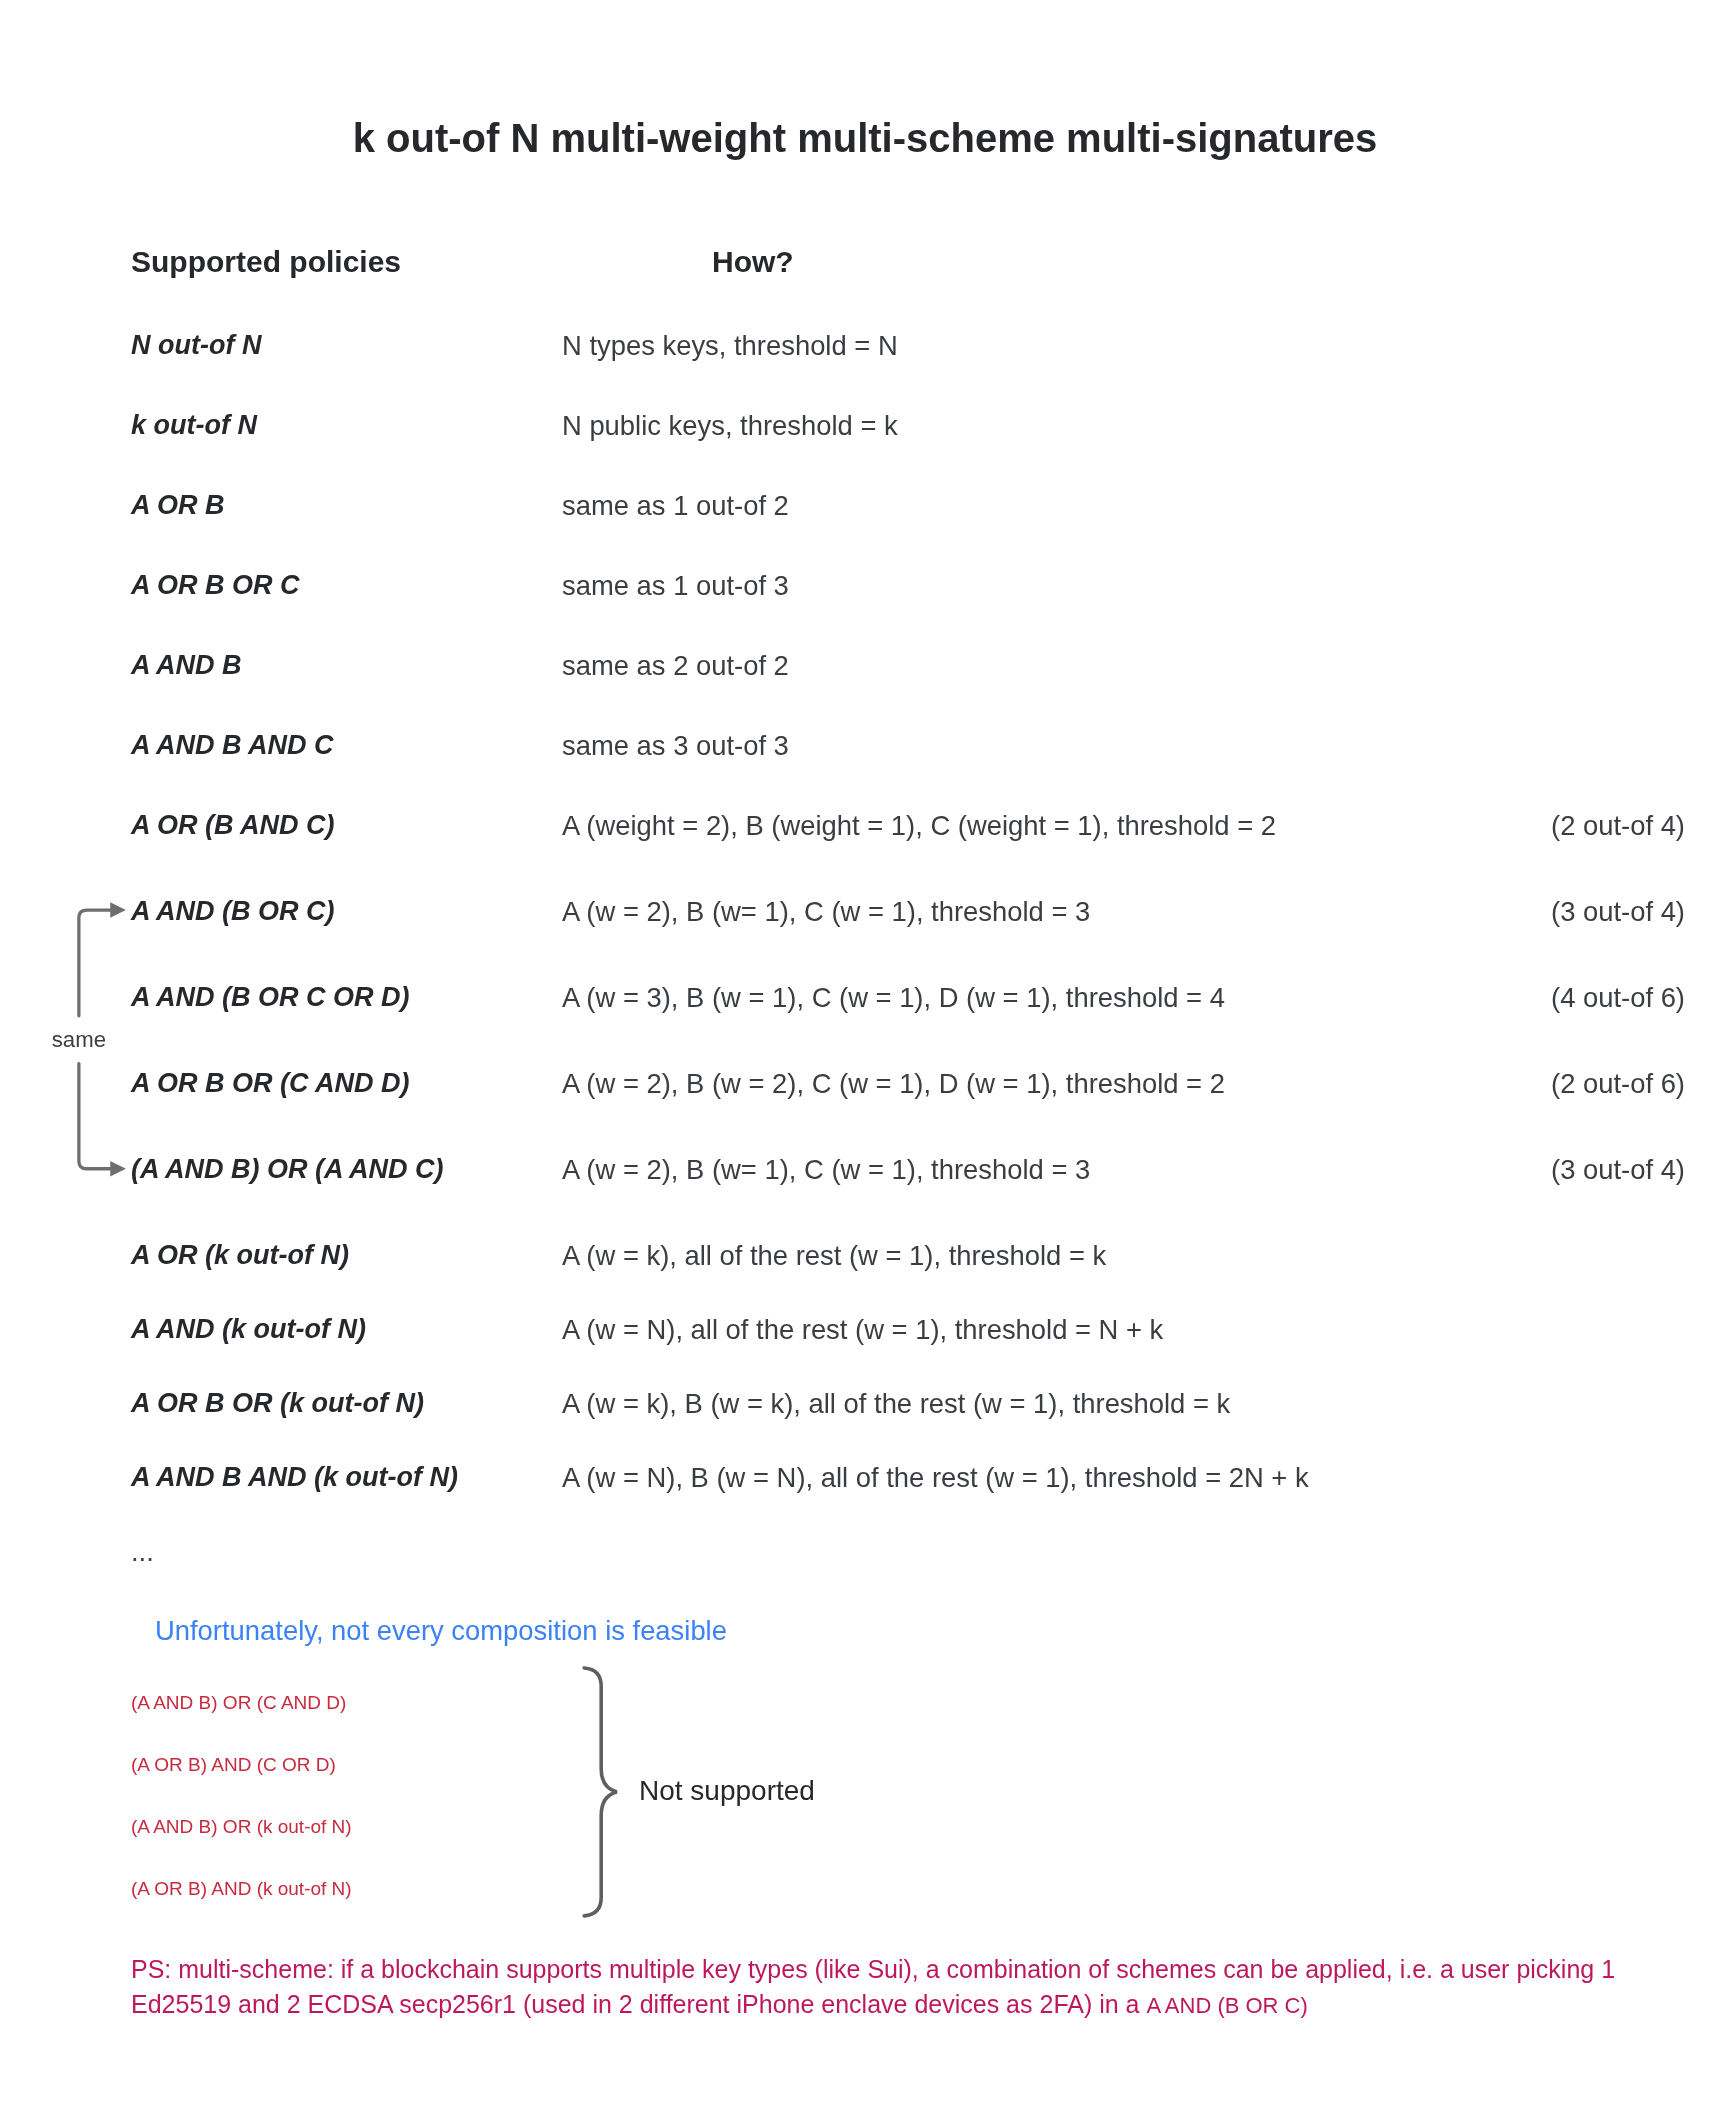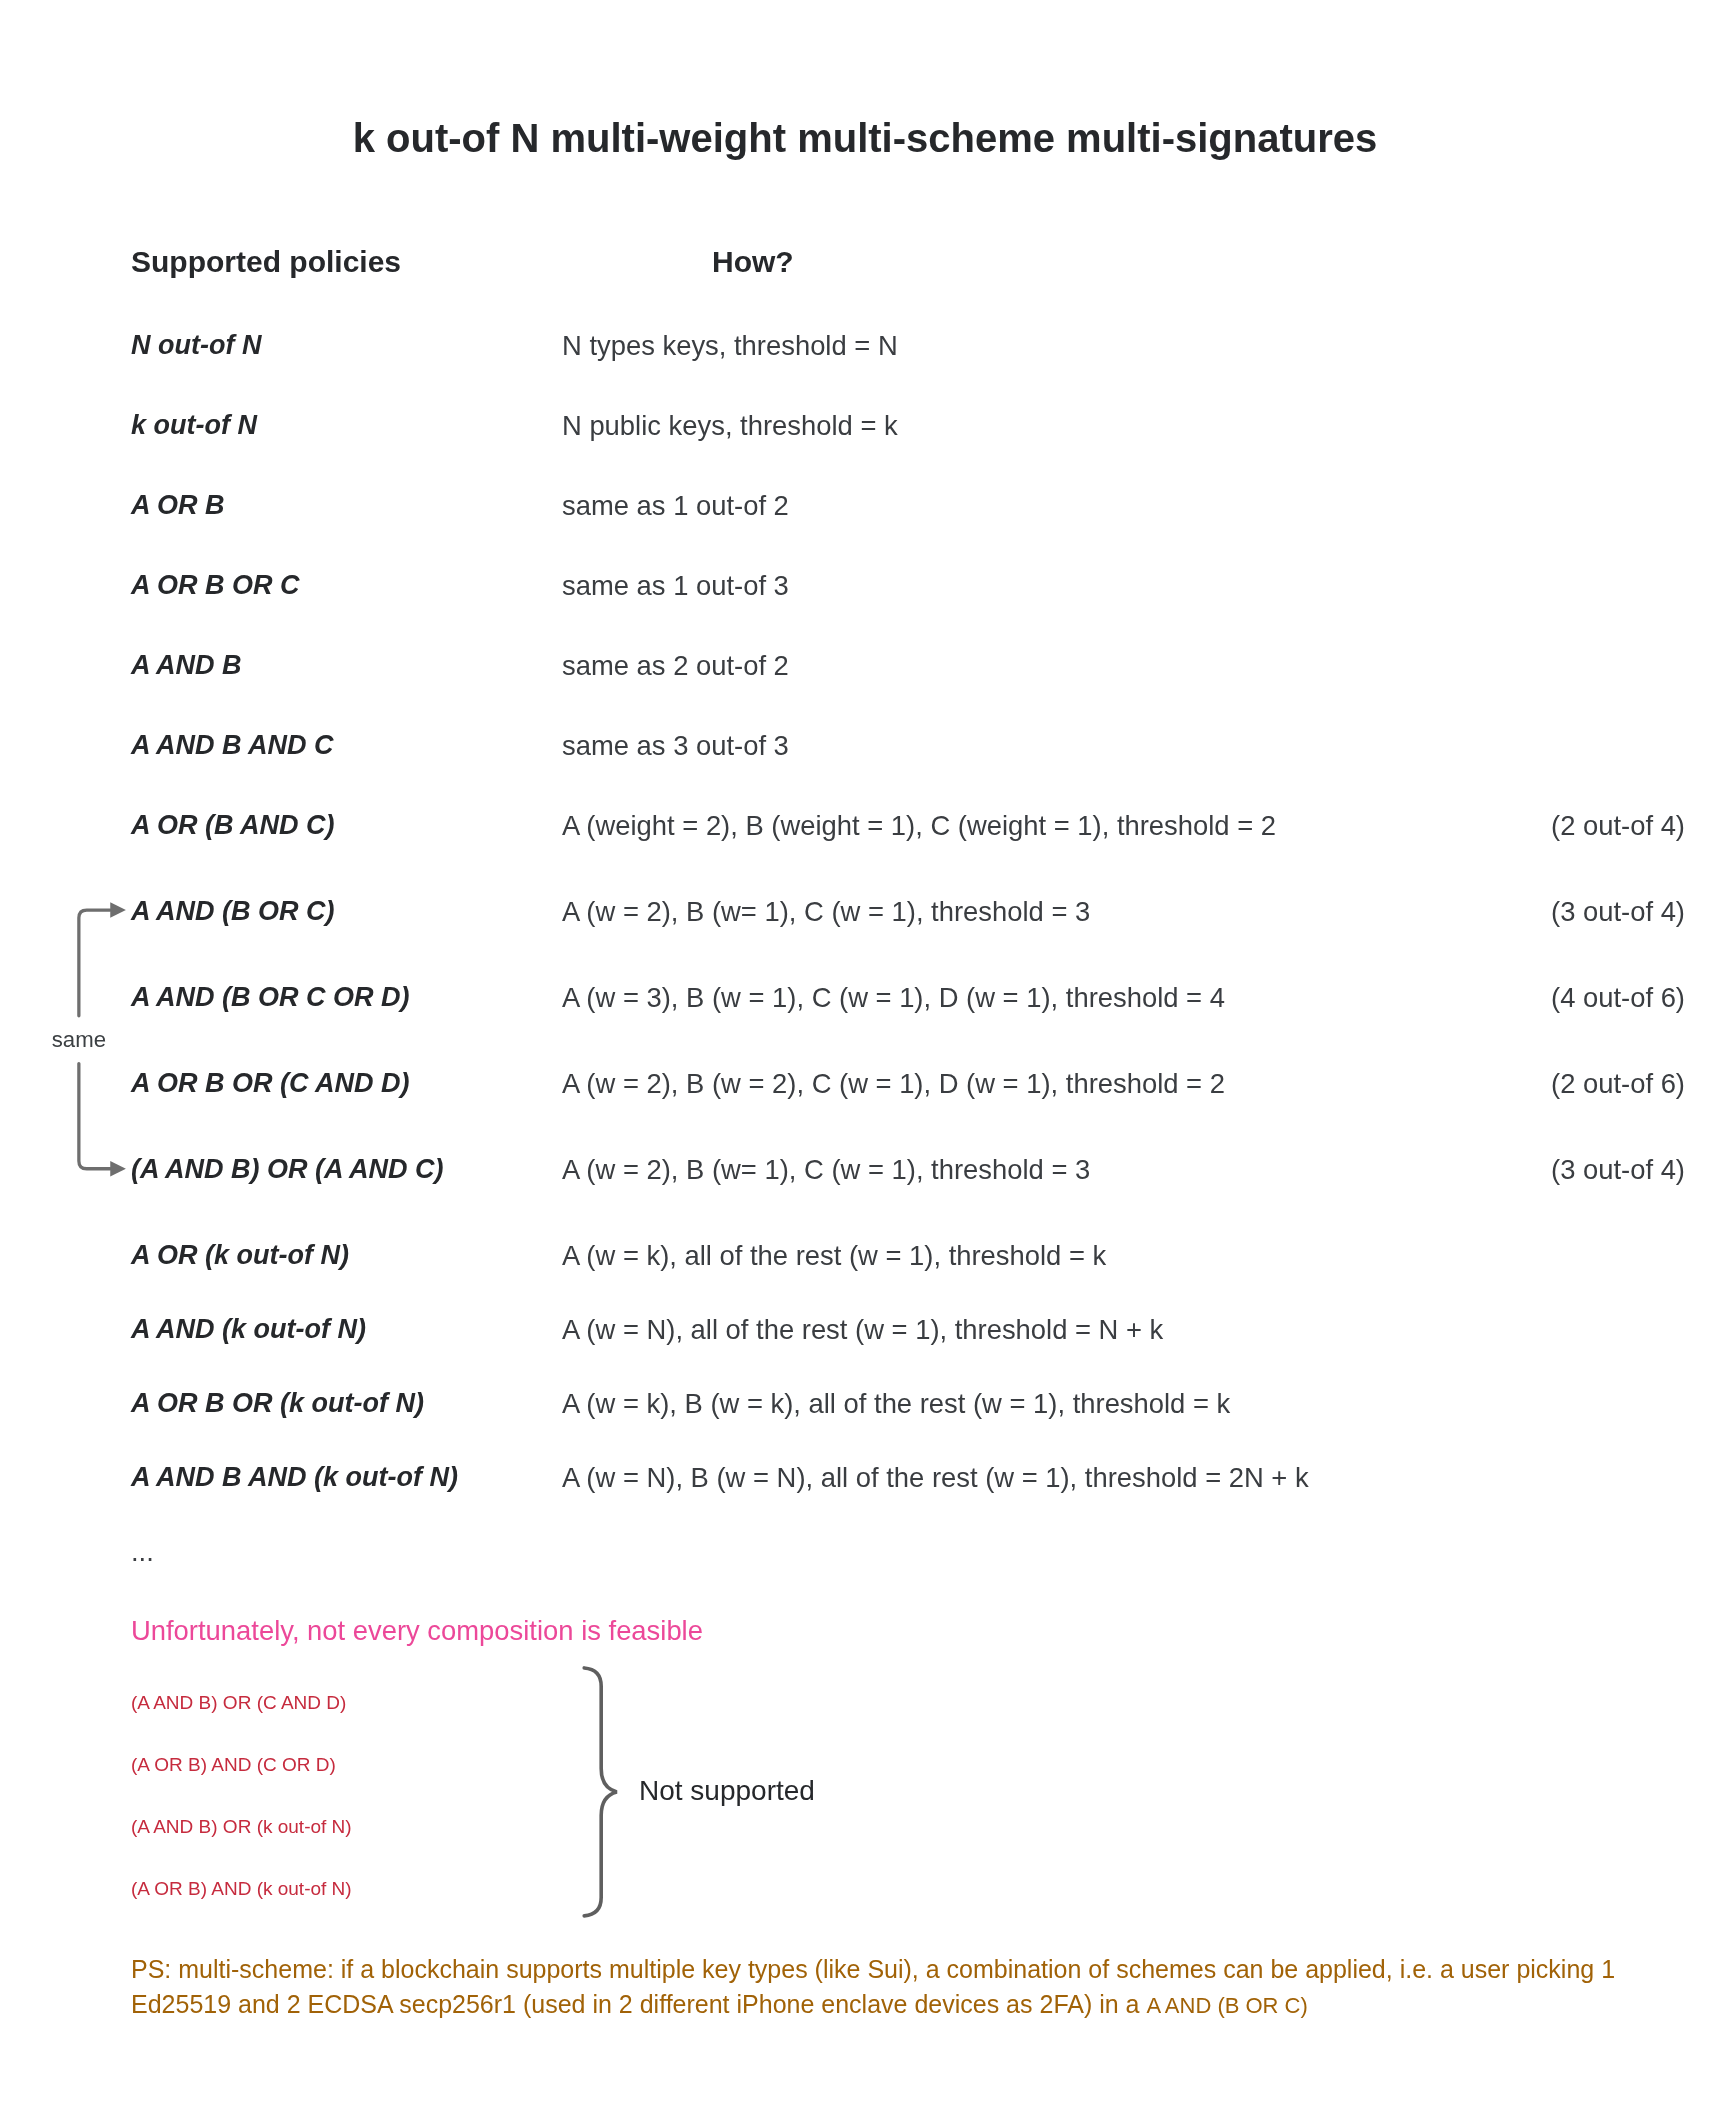--- a/index.html
+++ b/index.html
@@ -24,25 +24,25 @@
   .th-policy{flex:0 0 431px;}
   .th-how{flex:1;padding-left:150px;}
   .row{display:flex;align-items:flex-start;font-size:27.4px;line-height:31px;}
   .row.normal{height:80px;}
   .row.mid{height:86px;}
   .row.tight{height:74px;}
   .cell-policy{flex:0 0 431px;font-weight:700;font-size:27px;color:#26282b;padding-right:6.5px;box-sizing:border-box;font-style:italic;}
   .cell-how{flex:1;color:#3a3d41;}
   .cell-note{flex:0 0 196px;text-align:right;color:#3a3d41;white-space:nowrap;}
   #ellipsis{height:39px;font-size:27.4px;color:#3a3d41;}
-  #infeasible-heading{margin-top:40px;font-size:27.4px;line-height:31px;color:#ec4899;}
+  #infeasible-heading{margin-top:40px;font-size:27.4px;line-height:31px;color:#3b82f6;margin-left:24px;}
   .red-item{font-size:19px;line-height:31px;color:#c62b3e;}
   .red-item + .red-item{margin-top:31px;}
   #red-list{margin-top:41px;}
-  #ps-note{margin-top:48px;width:1541px;font-size:25px;line-height:35px;color:#a16207;}
+  #ps-note{margin-top:48px;width:1541px;font-size:25px;line-height:35px;color:#be185d;}
   #ps-note .ps-policy{font-size:22px;}
   
   #same-bracket{position:absolute;left:33px;top:895px;width:144px;height:294px;}
   #same-bracket path{stroke:#6e6e6e;stroke-width:5px;fill:none;stroke-linecap:round;}
   #same-bracket polygon{fill:#6e6e6e;}
   #same-bracket text{font-family:"Liberation Sans",sans-serif;font-size:34px;fill:#3c4043;}
   #not-supported-brace{position:absolute;left:575px;top:1664px;width:85px;height:261px;}
   #not-supported-brace path{stroke:#5f5f5f;stroke-width:5.5px;fill:none;stroke-linecap:round;}
   #not-supported-label{position:absolute;left:639px;top:1775px;font-size:28px;color:#26282b;}
 </style>

